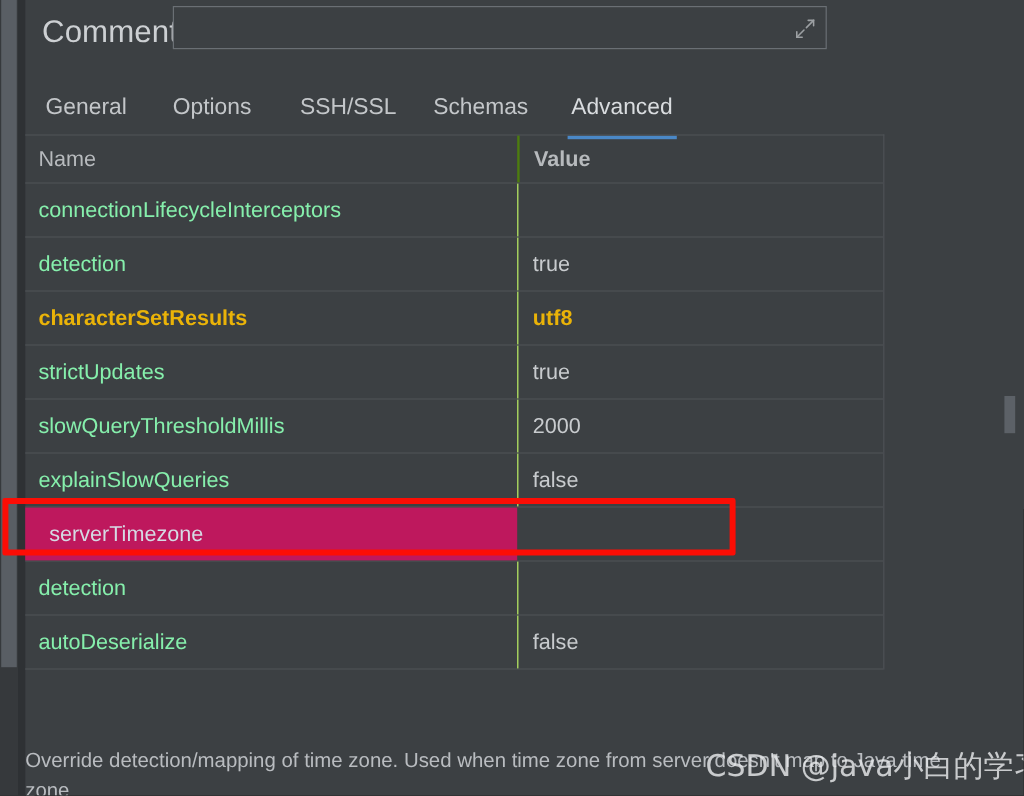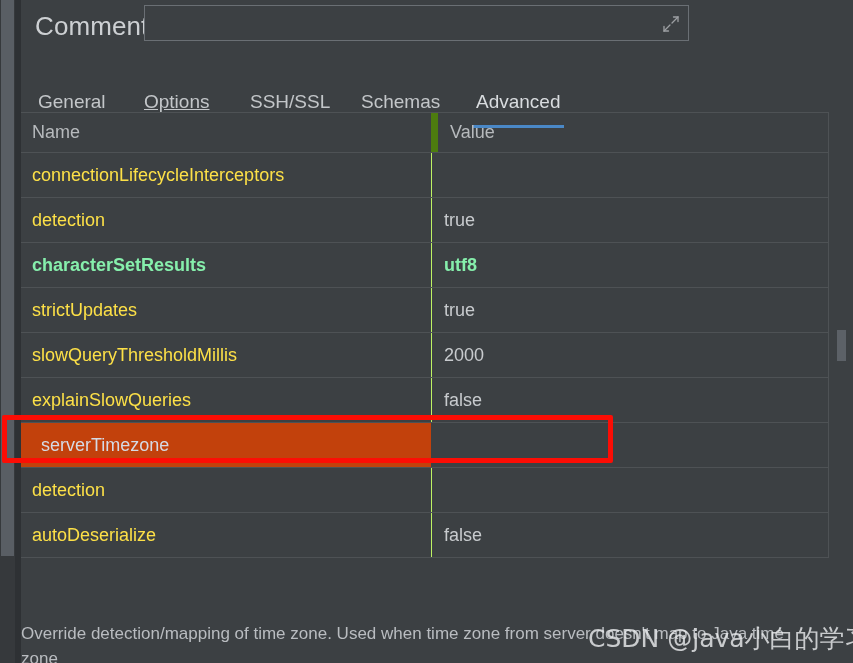--- a/index.html
+++ b/index.html
@@ -76,42 +76,42 @@
   .expand-icon svg { display: block; }
 
   
   .tabs {
     position: absolute;
     left: 0; top: 66px;
     width: 832px; height: 46px;
   }
   .tab {
     position: absolute;
-    top: 16px;
+    top: 4px;
     height: 46px;
     font-size: 19px;
     color: #c3c6c9;
     white-space: nowrap;
     padding: 0 3px;
     box-sizing: border-box;
     line-height: 40px;
   }
   .tab.active { color: #d9dcdf; }
   .tab-underline {
     position: absolute;
     left: 0; right: 0; bottom: 0;
     height: 3px;
     background: #4a88c7;
   }
 
   
   .table {
     position: absolute;
     left: 0; top: 112px;
-    width: 808px;
+    width: 716px;
     border-top: 1px solid #4e5255;
     border-right: 1px solid #4e5255;
     box-sizing: border-box;
   }
   .trow {
     position: relative;
     height: 45px;
     border-bottom: 1px solid #4e5255;
     box-sizing: border-box;
   }
@@ -121,21 +121,21 @@
   }
   .cell-name {
     position: absolute;
     left: 0; top: 0;
     width: 410px; height: 100%;
     box-sizing: border-box;
     display: flex;
     align-items: center;
     padding-left: 11px;
     font-size: 18px;
-    color: #fde047;
+    color: #86efac;
     overflow: hidden;
     white-space: nowrap;
   }
   .cell-value {
     position: absolute;
     left: 410px; top: 0;
     right: 0; height: 100%;
     box-sizing: border-box;
     border-left: 1px solid #bef264;
     display: flex;
@@ -144,25 +144,25 @@
     font-size: 18px;
     color: #c8cbce;
     overflow: hidden;
     white-space: nowrap;
   }
   .trow.header .cell-name,
   .trow.header .cell-value {
     color: #b7babd;
     font-size: 18px;
   }
-  .trow.header .cell-value { border-left: 7px solid #4d7c0f; }
+  .trow.header .cell-value { border-left: 2px solid #4d7c0f; font-weight: bold; }
   .trow.bold .cell-name,
-  .trow.bold .cell-value { font-weight: bold; color: #86efac; }
+  .trow.bold .cell-value { font-weight: bold; color: #eab308; }
   .trow.selected .cell-name {
-    background: #c2410c;
+    background: #be185d;
     color: #d5dae4;
     padding-left: 20px;
   }
 
   
   .right-thumb {
     position: absolute;
     left: 816px; top: 330px;
     width: 9px; height: 31px;
     background: #5c6167;
@@ -225,21 +225,21 @@
             </g>
           </svg>
         </span>
       </div>
     </div>
 
     <div class="tabs">
       <div class="tab" style="left: 14px;">
         <span>General</span>
       </div>
-      <div class="tab" style="left: 120px; text-decoration: underline;">
+      <div class="tab" style="left: 120px;">
         <span>Options</span>
       </div>
       <div class="tab" style="left: 226px;">
         <span>SSH/SSL</span>
       </div>
       <div class="tab" style="left: 337px;">
         <span>Schemas</span>
       </div>
       <div class="tab active" style="left: 452px; text-align: center;">
         <span>Advanced</span>

